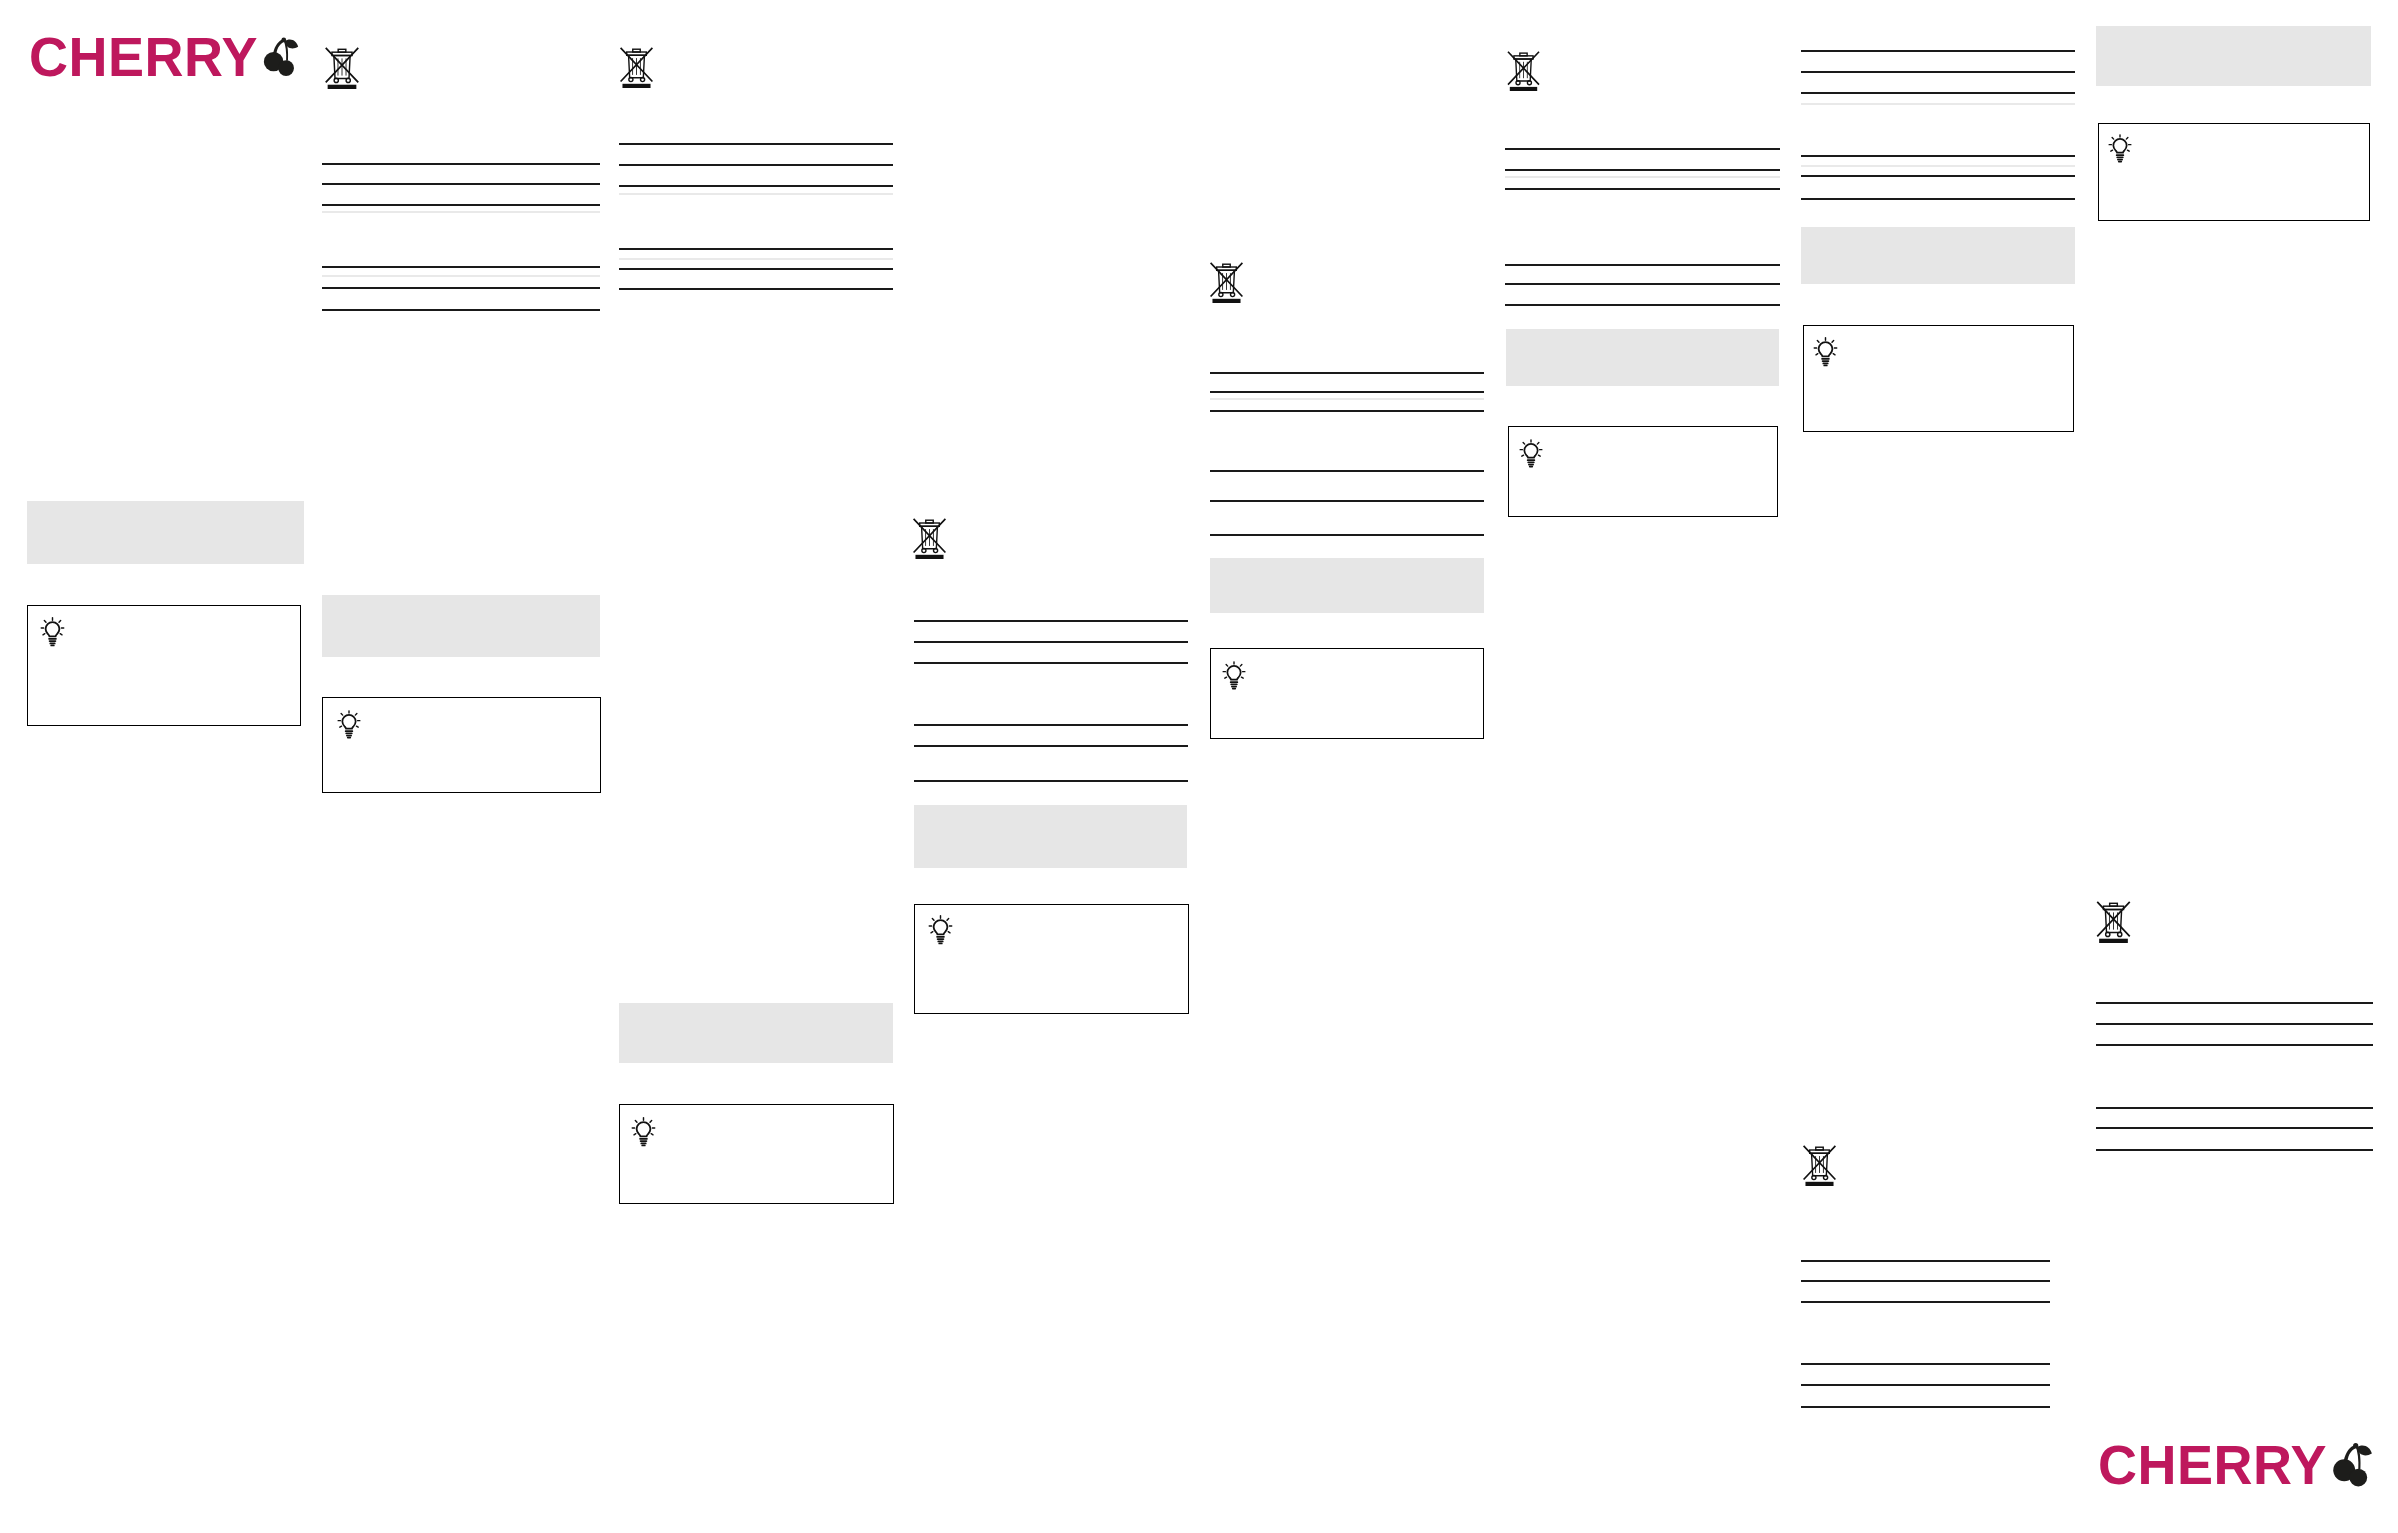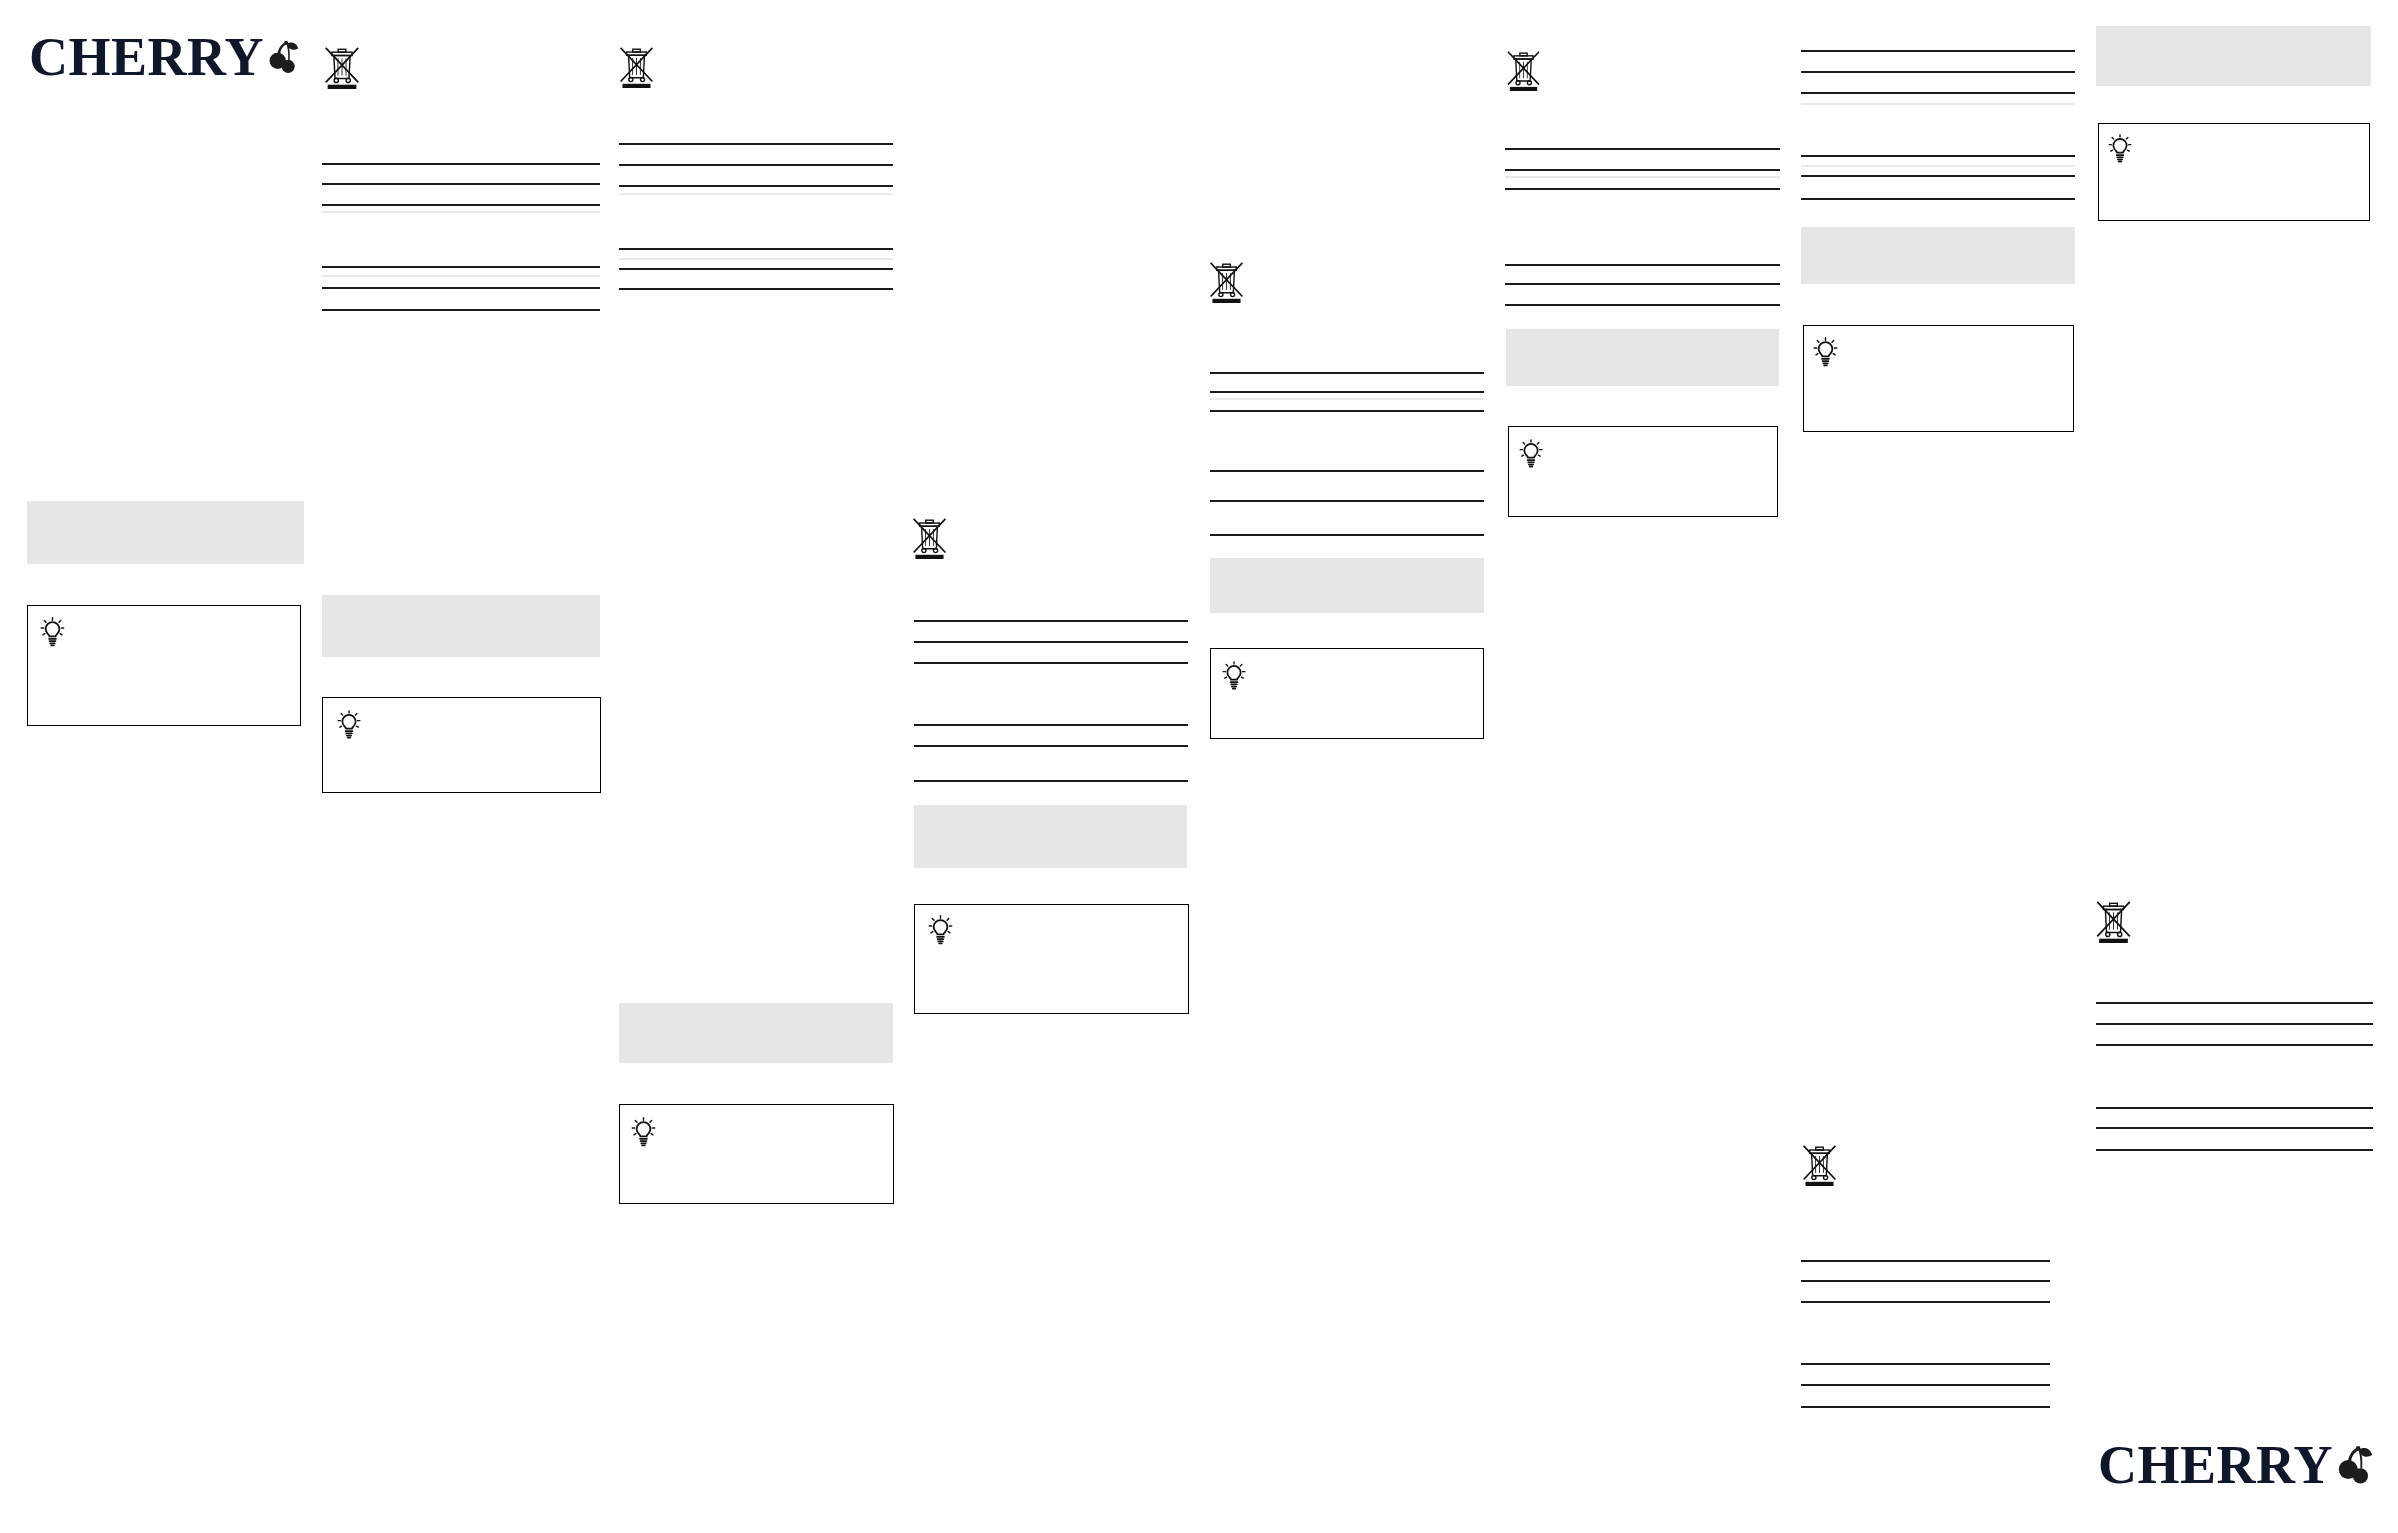--- a/index.html
+++ b/index.html
@@ -22,24 +22,23 @@
   .rule {
     position: absolute;
     left: 0; right: 0;
     height: 1.9px;
     background: #1a1a1a;
   }
   .rule.faint { background: #e9e9e9; }
   .logo {
     display: flex;
     align-items: center;
-    color: #0f172a;
+    color: #be185d;
     font-weight: bold;
     white-space: nowrap;
-    font-family: Liberation Serif, serif;
   }
   .logo-word {
     font-size: 54px;
     letter-spacing: 0.5px;
     line-height: 1;
     transform: scaleY(1.02);
   }
   .logo svg { margin-left: 3.9px; }
 </style>
 </head>

